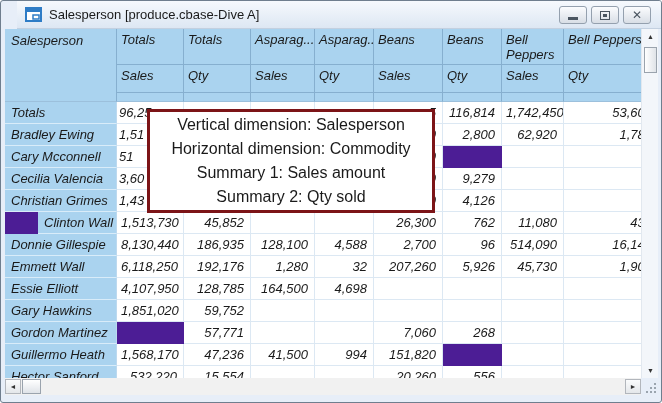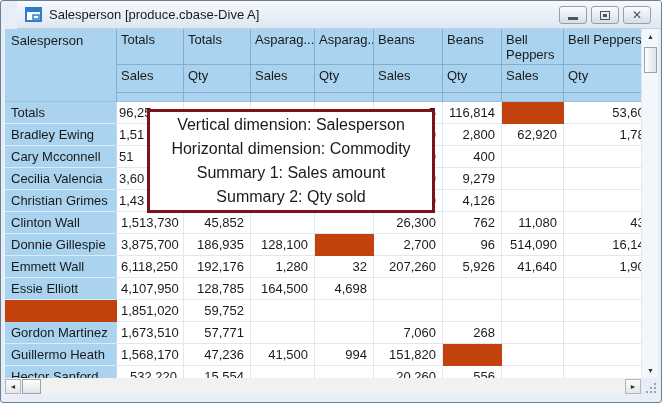--- a/index.html
+++ b/index.html
@@ -12,21 +12,21 @@
   .app-icon{position:absolute;left:8px;top:6px;width:18px;height:16px;}
   .title-text{position:absolute;left:32px;top:6px;font-size:13px;white-space:nowrap;}
   .winbtns{position:absolute;right:10px;top:5px;display:flex;gap:4px;}
   .winbtn{width:28px;height:18px;border:1px solid #94a0ae;border-radius:3px;
     background:linear-gradient(#fbfcfe,#d8dee6);display:flex;align-items:center;justify-content:center;}
   .glyph-min{width:10px;height:3px;background:#4a5560;margin-top:6px;}
   .glyph-restore{width:10px;height:9px;border:1.5px solid #4a5560;position:relative;}
   .glyph-restore::after{content:"";position:absolute;left:2px;top:2px;width:4px;height:3px;background:#4a5560;}
   .glyph-close{font-size:12px;font-weight:bold;color:#4a5560;line-height:1;}
   
-  .viewport{position:absolute;left:4px;top:28px;width:636px;height:349px;overflow:hidden;background:#c2410c;}
+  .viewport{position:absolute;left:4px;top:28px;width:636px;height:349px;overflow:hidden;background:#4c1d95;font-style:italic;}
   .grid{position:absolute;left:0;top:0;display:grid;
     grid-template-columns:112px 67px 67px 64px 59px 69px 59px 62px 95px;
     grid-template-rows:36px 28px 9px repeat(13,22px);}
   .hcell{background:#aad3ef;border-right:1px solid #86afcf;border-bottom:1px solid #86afcf;
     font-size:13px;padding:3px 4px;line-height:15px;overflow:hidden;white-space:normal;}
   .hcell.nowrap{white-space:nowrap;}
   .spacer{background:#aad3ef;border-right:1px solid #86afcf;border-bottom:1px solid #9cc0dc;}
   .corner{grid-row:1/4;grid-column:1;background:#aad3ef;border-right:1px solid #86afcf;
     border-bottom:1px solid #9cc0dc;font-size:13px;padding:4px 6px;}
   .rowhdr{background:#aad3ef;border-right:1px solid #bcd9ef;border-bottom:1px solid #d9ecf9;
@@ -118,102 +118,103 @@
           <div class="spacer" style="grid-area: 3 / 7;"></div>
           <div class="spacer" style="grid-area: 3 / 8;"></div>
           <div class="spacer" style="grid-area: 3 / 9;"></div>
           <div class="rowhdr" style="grid-area: 4 / 1;">Totals</div>
           <div class="dcell frag-left" style="grid-area: 4 / 2;">96,25</div>
           <div class="dcell" style="grid-area: 4 / 3;"></div>
           <div class="dcell" style="grid-area: 4 / 4;"></div>
           <div class="dcell" style="grid-area: 4 / 5;"></div>
           <div class="dcell" style="grid-area: 4 / 6;">5</div>
           <div class="dcell" style="grid-area: 4 / 7;">116,814</div>
+          <div class="dcell" style="grid-area: 4 / 8;">1,742,450</div>
           <div class="dcell" style="grid-area: 4 / 9;">53,607</div>
           <div class="rowhdr" style="grid-area: 5 / 1;">Bradley Ewing</div>
           <div class="dcell frag-left" style="grid-area: 5 / 2;">1,51</div>
           <div class="dcell" style="grid-area: 5 / 3;"></div>
           <div class="dcell" style="grid-area: 5 / 4;"></div>
           <div class="dcell" style="grid-area: 5 / 5;"></div>
           <div class="dcell" style="grid-area: 5 / 6;">0</div>
           <div class="dcell" style="grid-area: 5 / 7;">2,800</div>
           <div class="dcell" style="grid-area: 5 / 8;">62,920</div>
           <div class="dcell" style="grid-area: 5 / 9;">1,784</div>
           <div class="rowhdr" style="grid-area: 6 / 1;">Cary Mcconnell</div>
           <div class="dcell frag-left" style="grid-area: 6 / 2;">51</div>
           <div class="dcell" style="grid-area: 6 / 3;"></div>
           <div class="dcell" style="grid-area: 6 / 4;"></div>
           <div class="dcell" style="grid-area: 6 / 5;"></div>
           <div class="dcell" style="grid-area: 6 / 6;">0</div>
-          <div class="dcell" style="grid-area: 6 / 7;">400</div>
           <div class="dcell" style="grid-area: 6 / 8;"></div>
           <div class="dcell" style="grid-area: 6 / 9;"></div>
           <div class="rowhdr" style="grid-area: 7 / 1;">Cecilia Valencia</div>
           <div class="dcell frag-left" style="grid-area: 7 / 2;">3,60</div>
           <div class="dcell" style="grid-area: 7 / 3;"></div>
           <div class="dcell" style="grid-area: 7 / 4;"></div>
           <div class="dcell" style="grid-area: 7 / 5;"></div>
           <div class="dcell" style="grid-area: 7 / 6;">0</div>
           <div class="dcell" style="grid-area: 7 / 7;">9,279</div>
           <div class="dcell" style="grid-area: 7 / 8;"></div>
           <div class="dcell" style="grid-area: 7 / 9;"></div>
           <div class="rowhdr" style="grid-area: 8 / 1;">Christian Grimes</div>
           <div class="dcell frag-left" style="grid-area: 8 / 2;">1,43</div>
           <div class="dcell" style="grid-area: 8 / 3;"></div>
           <div class="dcell" style="grid-area: 8 / 4;"></div>
           <div class="dcell" style="grid-area: 8 / 5;"></div>
           <div class="dcell" style="grid-area: 8 / 6;">0</div>
           <div class="dcell" style="grid-area: 8 / 7;">4,126</div>
           <div class="dcell" style="grid-area: 8 / 8;"></div>
           <div class="dcell" style="grid-area: 8 / 9;"></div>
-          <div class="rowhdr" style="grid-area: 9 / 1;">Clinton Wall</div>
+          <div class="rowhdr" style="grid-area: 9 / 1; margin-left: 33px;">Clinton Wall</div>
           <div class="dcell" style="grid-area: 9 / 2;">1,513,730</div>
           <div class="dcell" style="grid-area: 9 / 3; text-align: right;">45,852</div>
           <div class="dcell" style="grid-area: 9 / 4;"></div>
           <div class="dcell" style="grid-area: 9 / 5;"></div>
           <div class="dcell" style="grid-area: 9 / 6;">26,300</div>
           <div class="dcell" style="grid-area: 9 / 7;">762</div>
           <div class="dcell" style="grid-area: 9 / 8;">11,080</div>
           <div class="dcell" style="grid-area: 9 / 9;">430</div>
           <div class="rowhdr" style="grid-area: 10 / 1;">Donnie Gillespie</div>
-          <div class="dcell" style="grid-area: 10 / 2;">3,875,700</div>
+          <div class="dcell" style="grid-area: 10 / 2;">8,130,440</div>
           <div class="dcell" style="grid-area: 10 / 3;">186,935</div>
           <div class="dcell" style="grid-area: 10 / 4;">128,100</div>
+          <div class="dcell" style="grid-area: 10 / 5;">4,588</div>
           <div class="dcell" style="grid-area: 10 / 6;">2,700</div>
           <div class="dcell" style="grid-area: 10 / 7;">96</div>
           <div class="dcell" style="grid-area: 10 / 8;">514,090</div>
           <div class="dcell" style="grid-area: 10 / 9;">16,144</div>
           <div class="rowhdr" style="grid-area: 11 / 1;">Emmett Wall</div>
           <div class="dcell" style="grid-area: 11 / 2;">6,118,250</div>
           <div class="dcell" style="grid-area: 11 / 3;">192,176</div>
           <div class="dcell" style="grid-area: 11 / 4;">1,280</div>
           <div class="dcell" style="grid-area: 11 / 5;">32</div>
           <div class="dcell" style="grid-area: 11 / 6;">207,260</div>
           <div class="dcell" style="grid-area: 11 / 7;">5,926</div>
-          <div class="dcell" style="grid-area: 11 / 8;">41,640</div>
+          <div class="dcell" style="grid-area: 11 / 8;">45,730</div>
           <div class="dcell" style="grid-area: 11 / 9;">1,900</div>
           <div class="rowhdr" style="grid-area: 12 / 1;">Essie Elliott</div>
           <div class="dcell" style="grid-area: 12 / 2;">4,107,950</div>
           <div class="dcell" style="grid-area: 12 / 3;">128,785</div>
           <div class="dcell" style="grid-area: 12 / 4;">164,500</div>
           <div class="dcell" style="grid-area: 12 / 5;">4,698</div>
           <div class="dcell" style="grid-area: 12 / 6;"></div>
           <div class="dcell" style="grid-area: 12 / 7;"></div>
           <div class="dcell" style="grid-area: 12 / 8;"></div>
           <div class="dcell" style="grid-area: 12 / 9;"></div>
+          <div class="rowhdr" style="grid-area: 13 / 1;">Gary Hawkins</div>
           <div class="dcell" style="grid-area: 13 / 2;">1,851,020</div>
           <div class="dcell" style="grid-area: 13 / 3;">59,752</div>
           <div class="dcell" style="grid-area: 13 / 4;"></div>
           <div class="dcell" style="grid-area: 13 / 5;"></div>
           <div class="dcell" style="grid-area: 13 / 6;"></div>
           <div class="dcell" style="grid-area: 13 / 7;"></div>
           <div class="dcell" style="grid-area: 13 / 8;"></div>
           <div class="dcell" style="grid-area: 13 / 9;"></div>
           <div class="rowhdr" style="grid-area: 14 / 1;">Gordon Martinez</div>
-          <div class="dcell" style="grid-area: 14 / 2;">1,673,510</div>
           <div class="dcell" style="grid-area: 14 / 3;">57,771</div>
           <div class="dcell" style="grid-area: 14 / 4;"></div>
           <div class="dcell" style="grid-area: 14 / 5;"></div>
           <div class="dcell" style="grid-area: 14 / 6;">7,060</div>
           <div class="dcell" style="grid-area: 14 / 7;">268</div>
           <div class="dcell" style="grid-area: 14 / 8;"></div>
           <div class="dcell" style="grid-area: 14 / 9;"></div>
           <div class="rowhdr" style="grid-area: 15 / 1;">Guillermo Heath</div>
           <div class="dcell" style="grid-area: 15 / 2;">1,568,170</div>
           <div class="dcell" style="grid-area: 15 / 3;">47,236</div>

